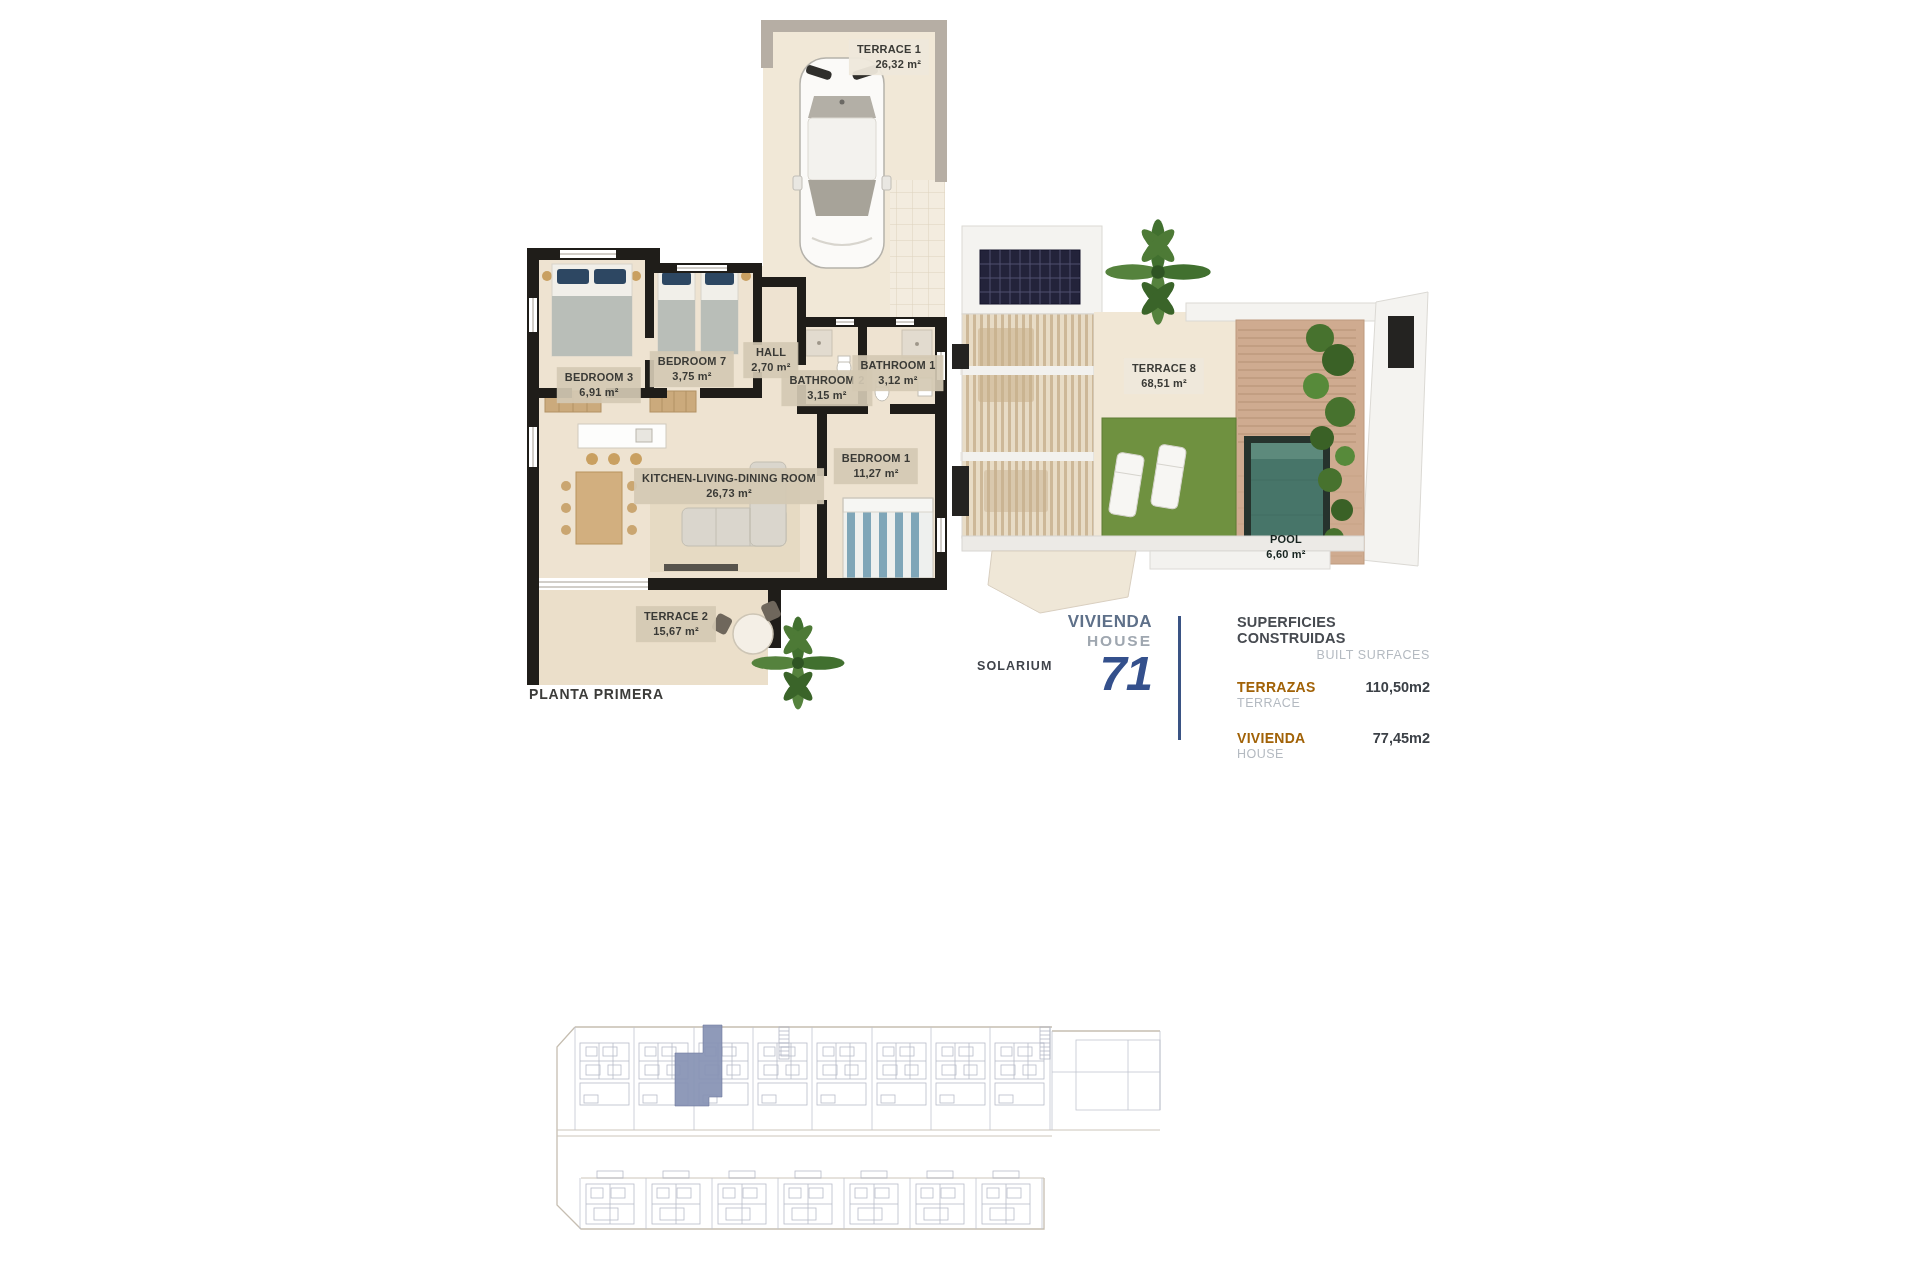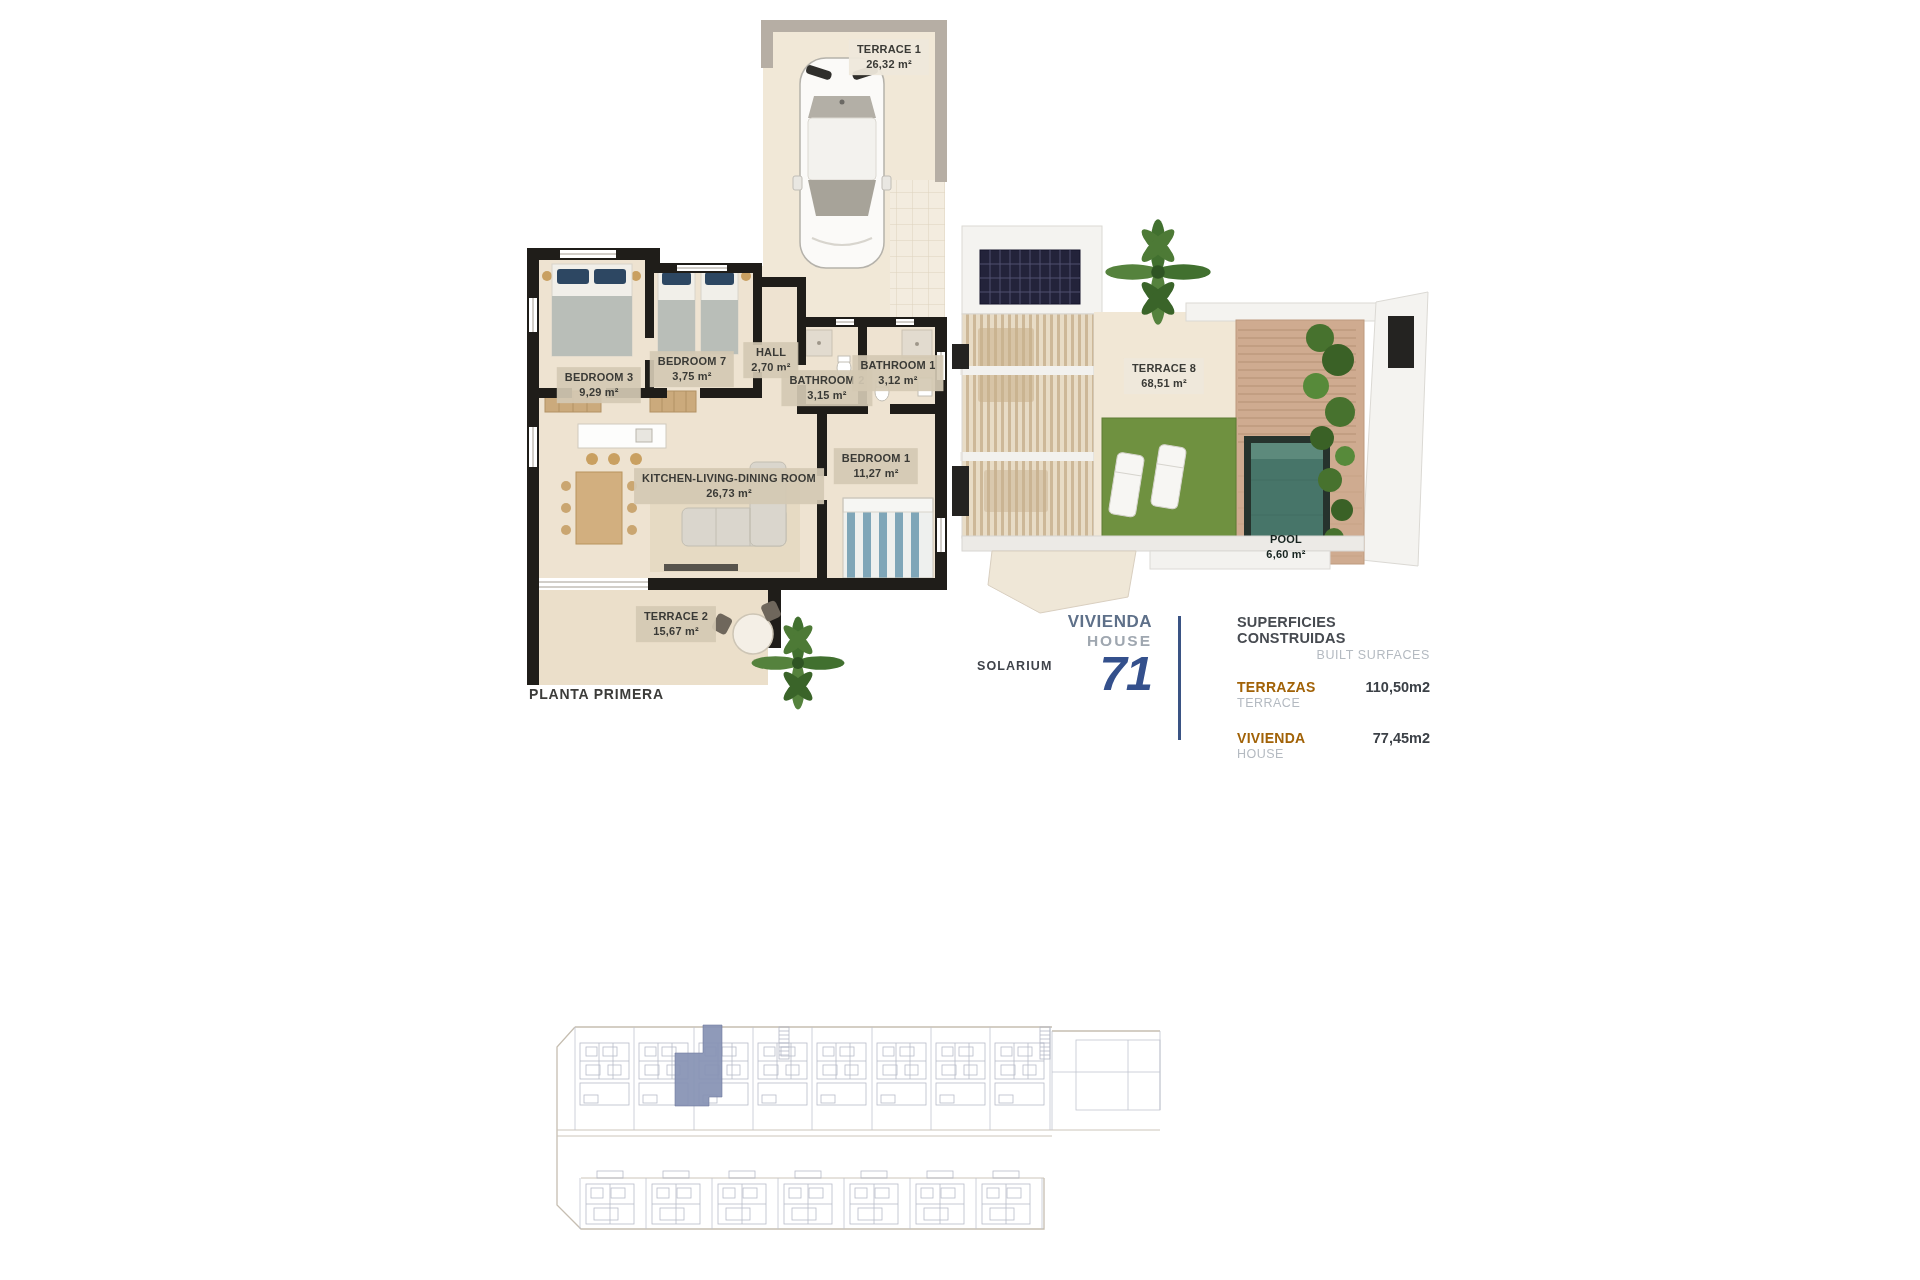--- a/index.html
+++ b/index.html
@@ -308,27 +308,27 @@
     <use href="#unitL" x="646" y="1178"></use>
     <use href="#unitL" x="712" y="1178"></use>
     <use href="#unitL" x="778" y="1178"></use>
     <use href="#unitL" x="844" y="1178"></use>
     <use href="#unitL" x="910" y="1178"></use>
     <use href="#unitL" x="976" y="1178"></use>
     <polygon points="703,1025 722,1025 722,1097 709,1097 709,1106 675,1106 675,1053 703,1053" fill="#8691b3" fill-opacity="0.92" stroke="#6e7a9e" stroke-width="0.6"></polygon>
   </g>
 </svg>
 
-<div class="room-label light-patch" style="left:889px;top:57px;">
+<div class="room-label light-patch" style="left:889px;top:57px;text-align:right;">
   <span>TERRACE 1</span>
   <span class="area">26,32 m²</span>
 </div>
 <div class="room-label" style="left:599px;top:385px;">
   <span>BEDROOM 3</span>
-  <span class="area">9,29 m²</span>
+  <span class="area">6,91 m²</span>
 </div>
 <div class="room-label" style="left:692px;top:369px;">
   <span>BEDROOM 7</span>
   <span class="area">3,75 m²</span>
 </div>
 <div class="room-label" style="left:771px;top:360px;">
   <span>HALL</span>
   <span class="area">2,70 m²</span>
 </div>
 <div class="room-label" style="left:827px;top:388px;">

